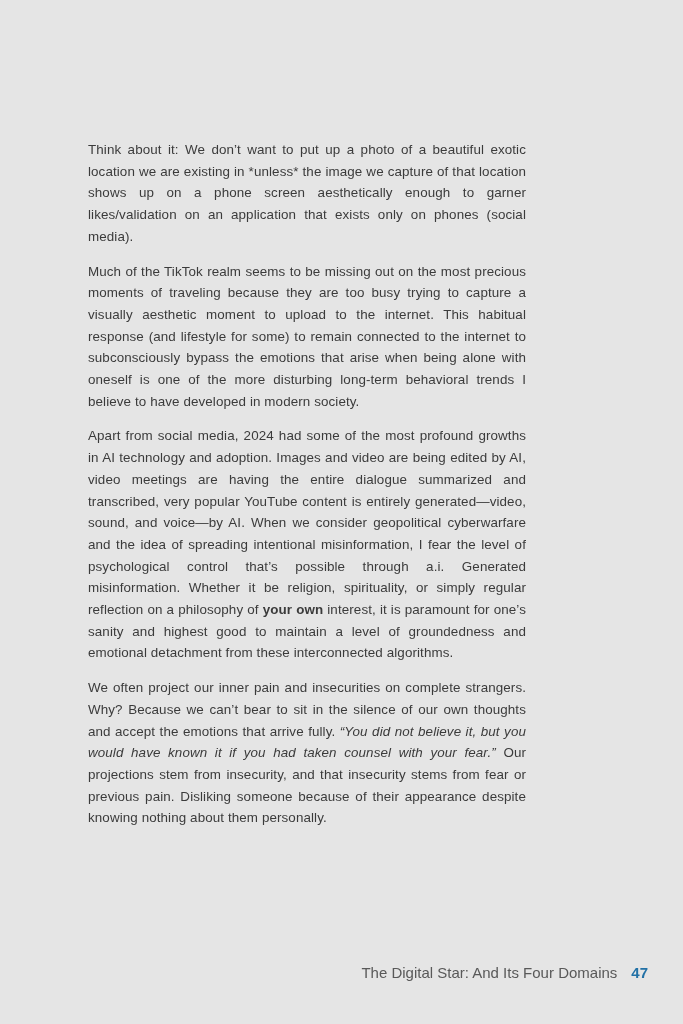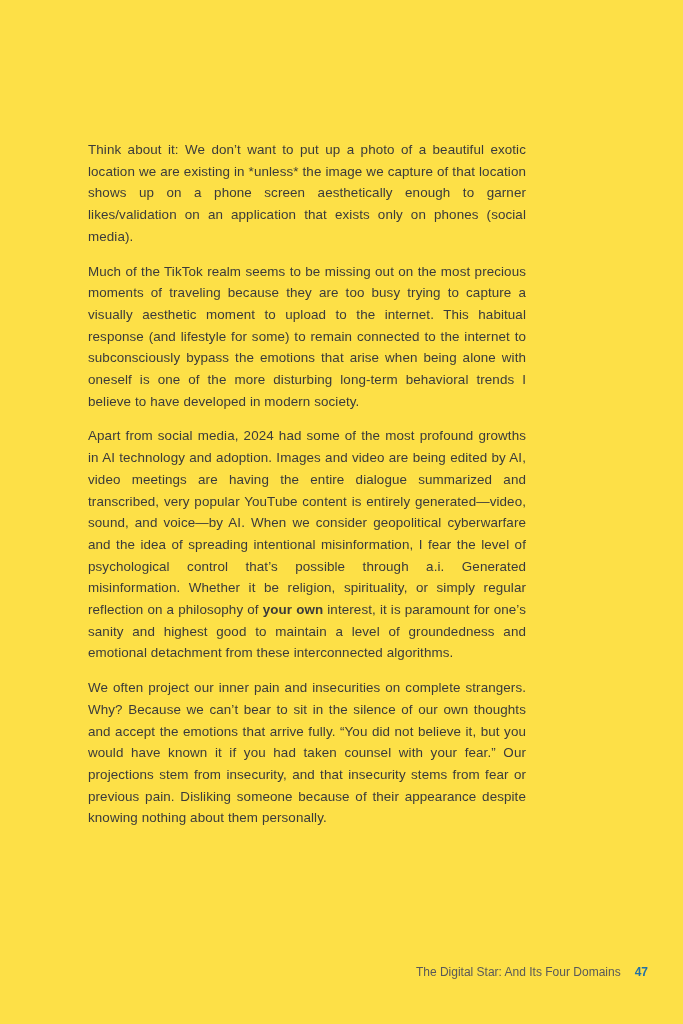--- a/index.html
+++ b/index.html
@@ -10,21 +10,21 @@
     width: 683px;
     height: 1024px;
     background: #ffffff;
     position: relative;
     font-family: "Liberation Sans", sans-serif;
     overflow: hidden;
   }
   .page {
     position: absolute;
     inset: 0;
-    background: #fde047;
+    background: #e5e5e5;
   }
   .text-block {
     position: absolute;
     left: 88px;
     top: 139px;
     width: 438px;
     color: #3b3b3b;
     font-size: 13.4px;
     line-height: 21.7px;
     text-align: justify;
@@ -32,29 +32,30 @@
   }
   .para {
     margin: 0 0 13px 0;
     padding: 0;
   }
   .seg-normal {
     font-style: normal;
     font-weight: normal;
   }
   .seg-italic {
+    font-style: italic;
   }
   .seg-bold-italic {
     font-weight: bold;
   }
   .footer {
     position: absolute;
     top: 965px;
     right: 35px;
-    font-size: 12px;
+    font-size: 15px;
     line-height: 15px;
     color: #595959;
     text-align: right;
     white-space: nowrap;
   }
   .footer .page-num {
     color: #2271a6;
     font-weight: bold;
     margin-left: 14px;
   }

